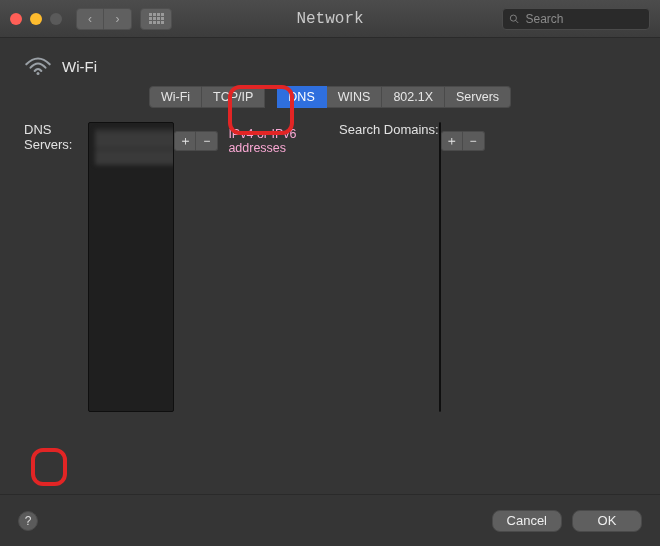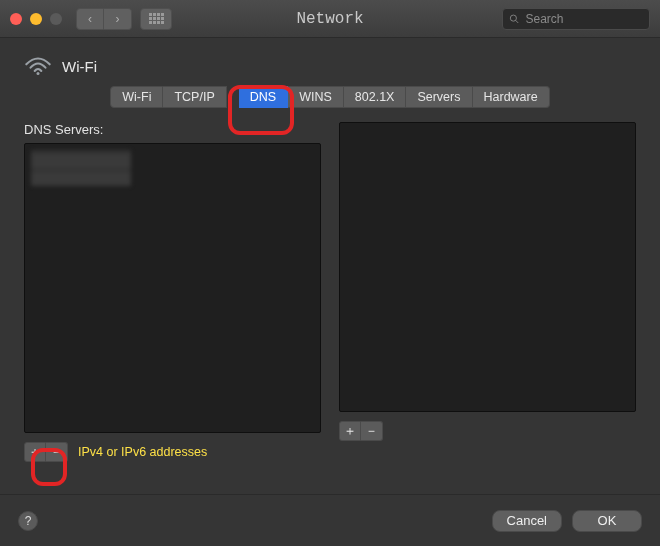--- a/index.html
+++ b/index.html
@@ -110,21 +110,21 @@
   }
   .tab:first-child { border-left:1px solid #4a4a4a; border-radius:4px 0 0 4px; }
   .tab:last-child  { border-radius:0 4px 4px 0; }
   .tab.active { background:#2f6fde; border-color:#2f6fde; color:#fff;margin-left:12px; }
 
   
   .panels {
     display:flex; gap:18px;
     padding: 0 24px;
   }
-  .panel { flex:1; display:flex; flex-direction:column; }
+  .panel { flex:1; display:flex; flex-direction:row; }
   .panel-label { font-size:13px; margin-bottom:6px; color:#e2e2e2; }
   .panel-box {
     height: 290px;
     background:#1f1f1f;
     border:1px solid #0f0f0f;
     border-radius:2px;
     overflow:hidden;
     position:relative;
   }
   .ghost {
@@ -144,21 +144,21 @@
   }
   .pm-btn {
     width:22px; height:20px;
     background:#5b5b5b;
     border:1px solid #4a4a4a;
     display:flex; align-items:center; justify-content:center;
     color:#e6e6e6;
   }
   .pm-btn:first-child { border-radius:3px 0 0 3px; }
   .pm-btn:last-child  { border-radius:0 3px 3px 0; border-left:none; }
-  .caption { font-size:12.5px; color:#fde047; }
+  .caption { font-size:12.5px; color:#f9a8d4; }
 
   
   .bottom {
     position:absolute;
     left:0; right:0; bottom:0;
     height:52px;
     border-top:1px solid #2a2a2a;
     display:flex; align-items:center;
     padding:0 18px;
   }
@@ -241,38 +241,38 @@
   <div class="section-title">Wi-Fi</div>
 </div>
 
 <div class="tabs">
   <div class="tab">Wi-Fi</div>
   <div class="tab">TCP/IP</div>
   <div class="tab active">DNS</div>
   <div class="tab">WINS</div>
   <div class="tab">802.1X</div>
   <div class="tab">Servers</div>
-  <div class="tab">Hardware</div>
 </div>
 
 <div class="panels">
   <div class="panel">
     <div class="panel-label">DNS Servers:</div>
     <div class="panel-box">
       <div class="ghost"></div>
     </div>
     <div class="panel-footer">
       <div class="pm-group">
         <div class="pm-btn">＋</div>
         <div class="pm-btn">－</div>
       </div>
       <div class="caption">IPv4 or IPv6 addresses</div>
     </div>
   </div>
   <div class="panel">
+    <div class="panel-label">Search Domains:</div>
     <div class="panel-box"></div>
     <div class="panel-footer">
       <div class="pm-group">
         <div class="pm-btn">＋</div>
         <div class="pm-btn">－</div>
       </div>
     </div>
   </div>
 </div>
 

